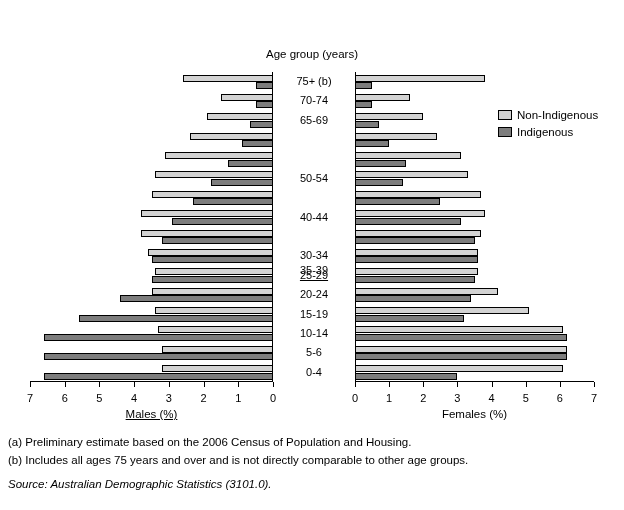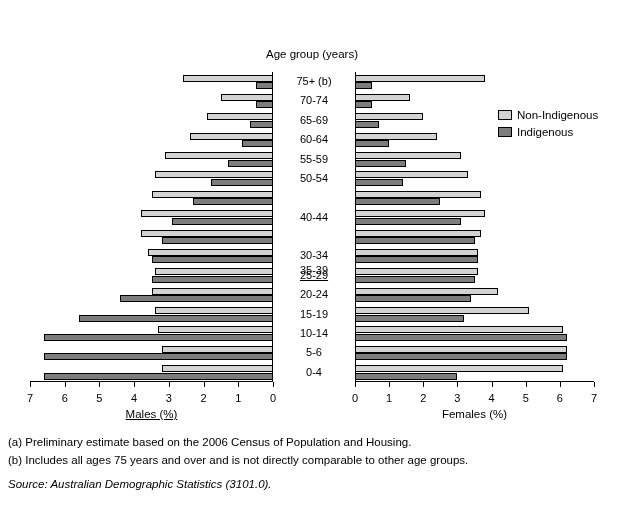--- a/index.html
+++ b/index.html
@@ -261,22 +261,20 @@
         <div class="agelabel" style="top: 290.625px;">0-4</div>
         <div class="agelabel" style="top: 271.25px;">5-6</div>
         <div class="agelabel" style="top: 251.875px;">10-14</div>
         <div class="agelabel" style="top: 232.5px;">15-19</div>
         <div class="agelabel" style="top: 213.125px;">20-24</div>
         <div class="agelabel" style="top: 193.75px; text-decoration: underline;">25-29</div>
         <div class="agelabel" style="top: 174.375px;">30-34</div>
         <div class="agelabel" style="top: 155px; margin-top: 34px;">35-39</div>
         <div class="agelabel" style="top: 135.625px;">40-44</div>
         <div class="agelabel" style="top: 96.875px;">50-54</div>
-        <div class="agelabel" style="top: 77.5px;">55-59</div>
-        <div class="agelabel" style="top: 58.125px;">60-64</div>
         <div class="agelabel" style="top: 38.75px;">65-69</div>
         <div class="agelabel" style="top: 19.375px;">70-74</div>
         <div class="agelabel" style="top: 0px;">75+ (b)</div>
       </div>
 
     <div class="panel right" id="panel-right">
       <div class="axis-line vaxis"></div>
       <div class="axis-line haxis"></div>
       <div class="rows" id="rows-right">
           <div class="row" style="top: 290.625px;">

